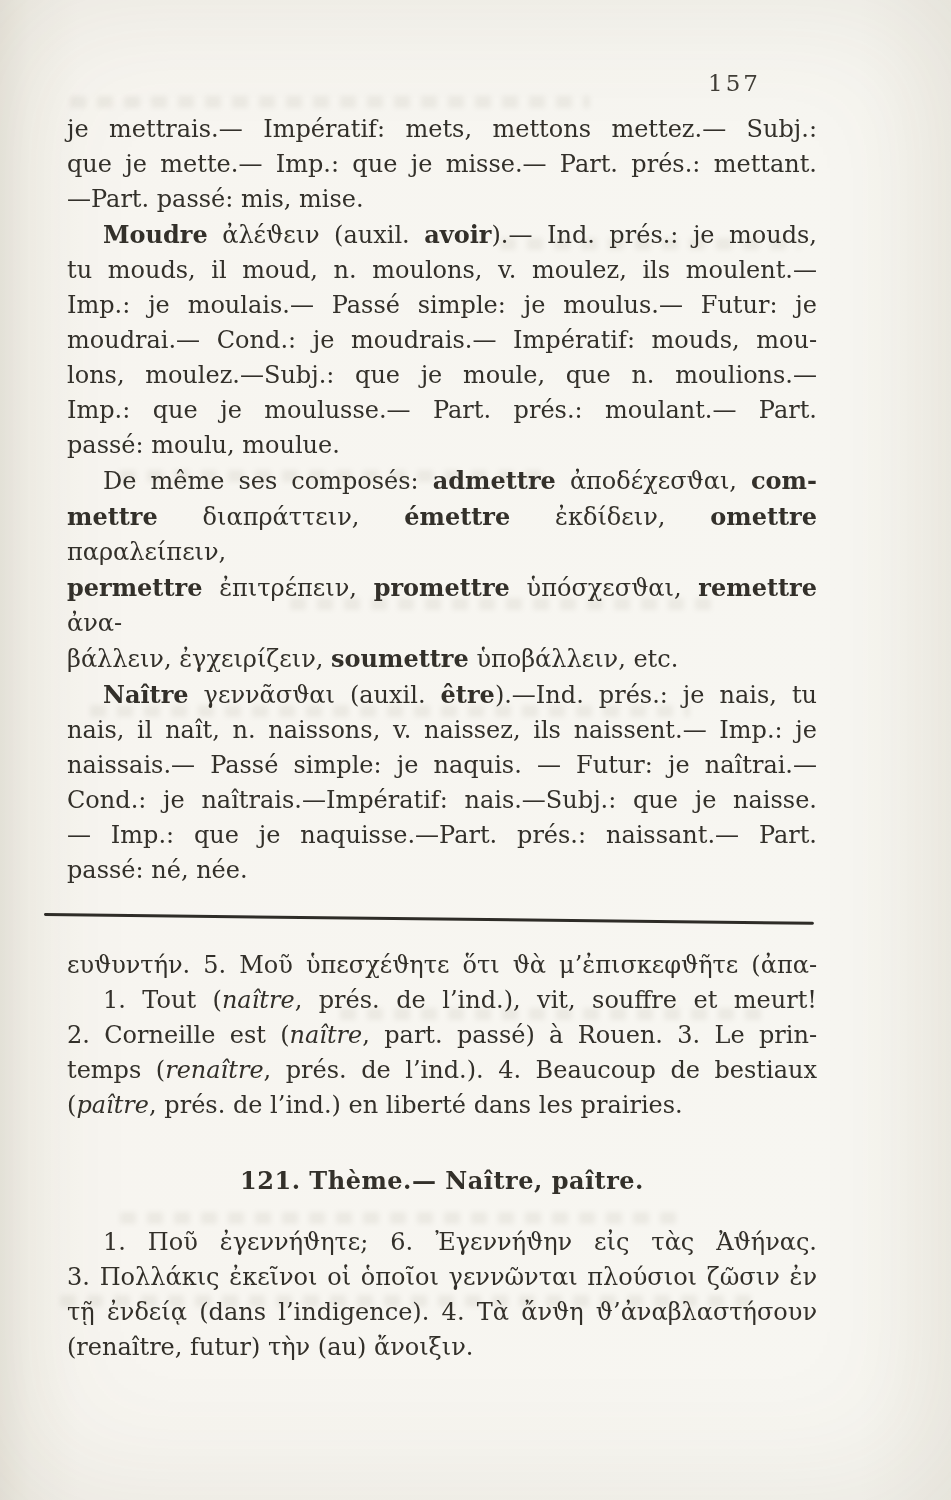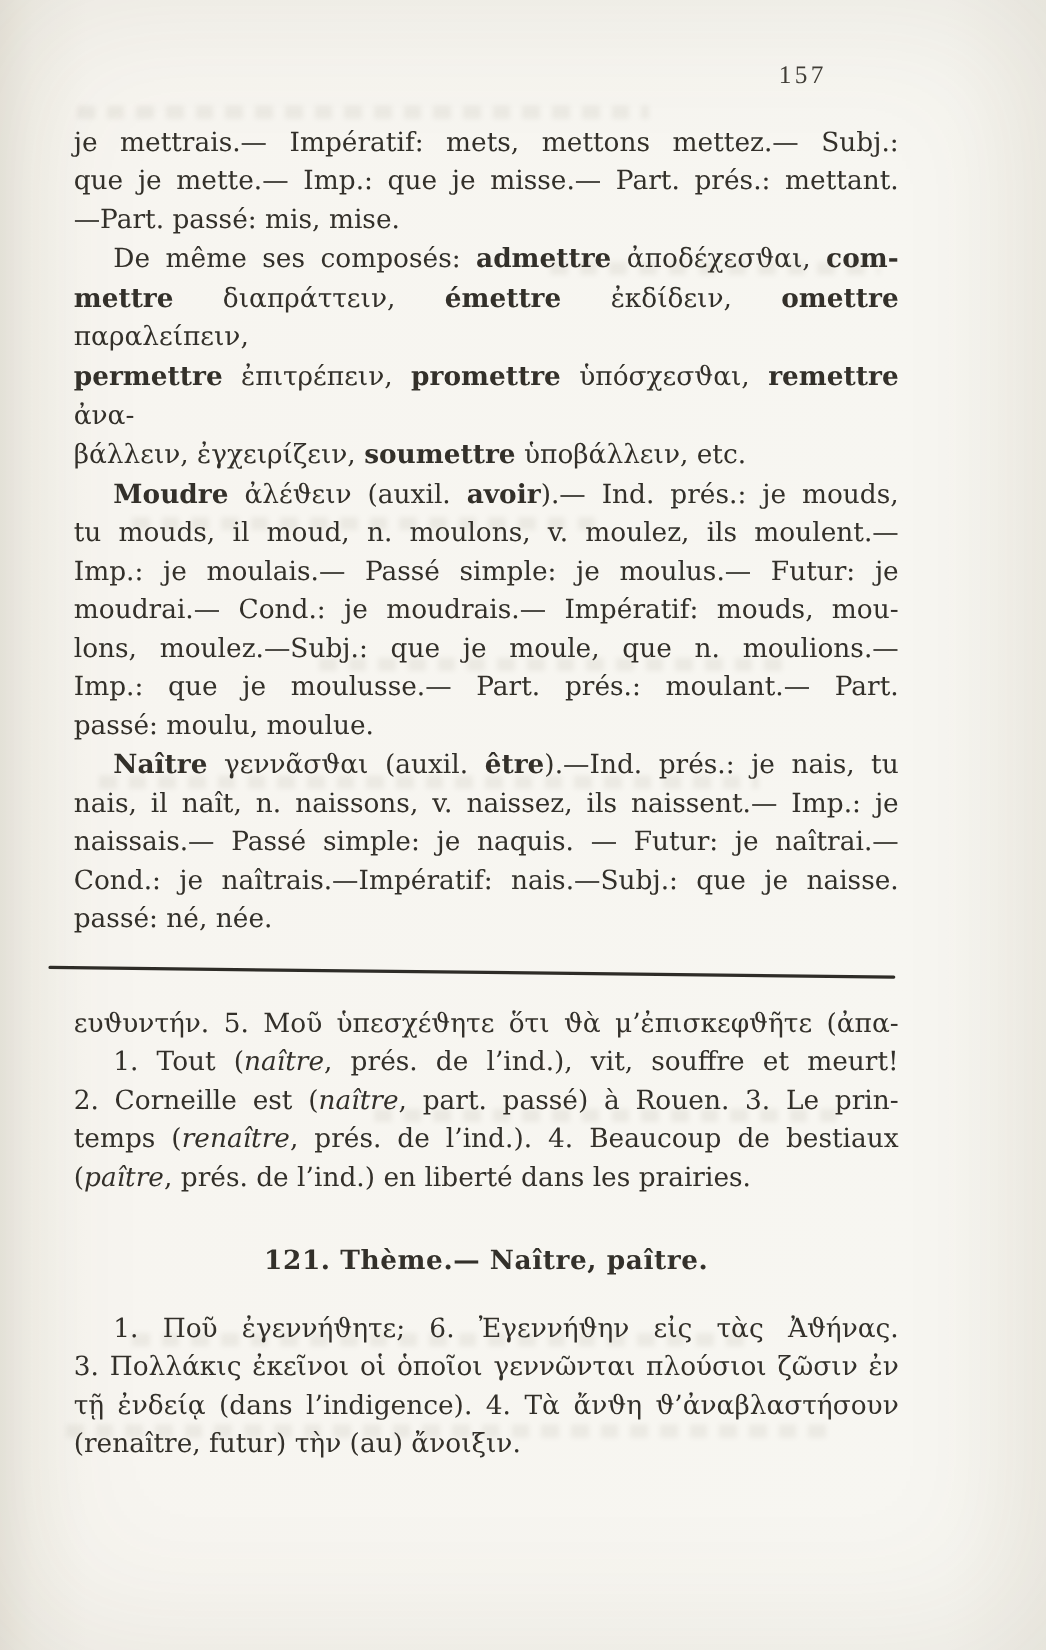--- a/index.html
+++ b/index.html
@@ -9,22 +9,22 @@
     position:relative;
     width:951px; height:1500px;
     margin:0 auto;
     background:linear-gradient(90deg,#ebe8e0 0px,#f3f1ea 30px,#f7f5f0 80px,#f7f6f1 860px,#f2f0e9 951px);
     color:#33302a;
     overflow:hidden;
     box-shadow:inset 0 0 140px rgba(96,86,62,0.10);
   }
 
   .page-number {
-    position:absolute; top:55px; left:708px;
-    font-size:23px; letter-spacing:3px; color:#403d36;font-family:Liberation Serif, serif;
+    position:absolute; top:70px; left:708px;
+    font-size:23px; letter-spacing:3px; color:#403d36;
   }
 
   .text-body {
     position:absolute; top:112px; left:67px; width:750px;
     font-size:24px; line-height:35px;
   }
 
   .para { margin:0; }
   .line { text-align:justify; text-align-last:justify; }
   .line.last { text-align-last:left; }
@@ -70,39 +70,40 @@
 
   <div class="page-number">157</div>
 
   <div class="text-body">
       <div class="para">
         <div class="line"><span>je mettrais.— Impératif: mets, mettons mettez.— Subj.:</span></div>
         <div class="line"><span>que je mette.— Imp.: que je misse.— Part. prés.: mettant.</span></div>
         <div class="line last"><span>—Part. passé: mis, mise.</span></div>
       </div>
       <div class="para">
-        <div class="line indent"><span>De même ses composés: </span><span class="b">admettre</span><span> ἀποδέχεσϑαι, </span><span class="b">com-</span></div>
-        <div class="line"><span class="b">mettre</span><span> διαπράττειν, </span><span class="b">émettre</span><span> ἐκδίδειν, </span><span class="b">omettre</span><span> παραλείπειν,</span></div>
-        <div class="line"><span class="b">permettre</span><span> ἐπιτρέπειν, </span><span class="b">promettre</span><span> ὑπόσχεσϑαι, </span><span class="b">remettre</span><span> ἀνα-</span></div>
-        <div class="line last"><span>βάλλειν, ἐγχειρίζειν, </span><span class="b">soumettre</span><span> ὑποβάλλειν, etc.</span></div>
-      </div>
-      <div class="para">
         <div class="line indent"><span class="b">Moudre</span><span> ἀλέϑειν (auxil. </span><span class="b">avoir</span><span>).— Ind. prés.: je mouds,</span></div>
         <div class="line"><span>tu mouds, il moud, n. moulons, v. moulez, ils moulent.—</span></div>
         <div class="line"><span>Imp.: je moulais.— Passé simple: je moulus.— Futur: je</span></div>
         <div class="line"><span>moudrai.— Cond.: je moudrais.— Impératif: mouds, mou-</span></div>
         <div class="line"><span>lons, moulez.—Subj.: que je moule, que n. moulions.—</span></div>
         <div class="line"><span>Imp.: que je moulusse.— Part. prés.: moulant.— Part.</span></div>
         <div class="line last"><span>passé: moulu, moulue.</span></div>
       </div>
       <div class="para">
+        <div class="line indent"><span>De même ses composés: </span><span class="b">admettre</span><span> ἀποδέχεσϑαι, </span><span class="b">com-</span></div>
+        <div class="line"><span class="b">mettre</span><span> διαπράττειν, </span><span class="b">émettre</span><span> ἐκδίδειν, </span><span class="b">omettre</span><span> παραλείπειν,</span></div>
+        <div class="line"><span class="b">permettre</span><span> ἐπιτρέπειν, </span><span class="b">promettre</span><span> ὑπόσχεσϑαι, </span><span class="b">remettre</span><span> ἀνα-</span></div>
+        <div class="line last"><span>βάλλειν, ἐγχειρίζειν, </span><span class="b">soumettre</span><span> ὑποβάλλειν, etc.</span></div>
+      </div>
+      <div class="para">
         <div class="line indent"><span class="b">Naître</span><span> γεννᾶσϑαι (auxil. </span><span class="b">être</span><span>).—Ind. prés.: je nais, tu</span></div>
         <div class="line"><span>nais, il naît, n. naissons, v. naissez, ils naissent.— Imp.: je</span></div>
         <div class="line"><span>naissais.— Passé simple: je naquis. — Futur: je naîtrai.—</span></div>
         <div class="line"><span>Cond.: je naîtrais.—Impératif: nais.—Subj.: que je naisse.</span></div>
+        <div class="line"><span>— Imp.: que je naquisse.—Part. prés.: naissant.— Part.</span></div>
         <div class="line last"><span>passé: né, née.</span></div>
       </div>
       <div class="rule"></div>
       <div class="para">
         <div class="line"><span>ευϑυντήν. 5. Μοῦ ὑπεσχέϑητε ὅτι ϑὰ μ’ἐπισκεφϑῆτε (ἀπα-</span></div>
       </div>
       <div class="para">
         <div class="line indent"><span>1. Tout (</span><span class="i">naître</span><span>, prés. de l’ind.), vit, souffre et meurt!</span></div>
         <div class="line"><span>2. Corneille est (</span><span class="i">naître</span><span>, part. passé) à Rouen. 3. Le prin-</span></div>
         <div class="line"><span>temps (</span><span class="i">renaître</span><span>, prés. de l’ind.). 4. Beaucoup de bestiaux</span></div>

